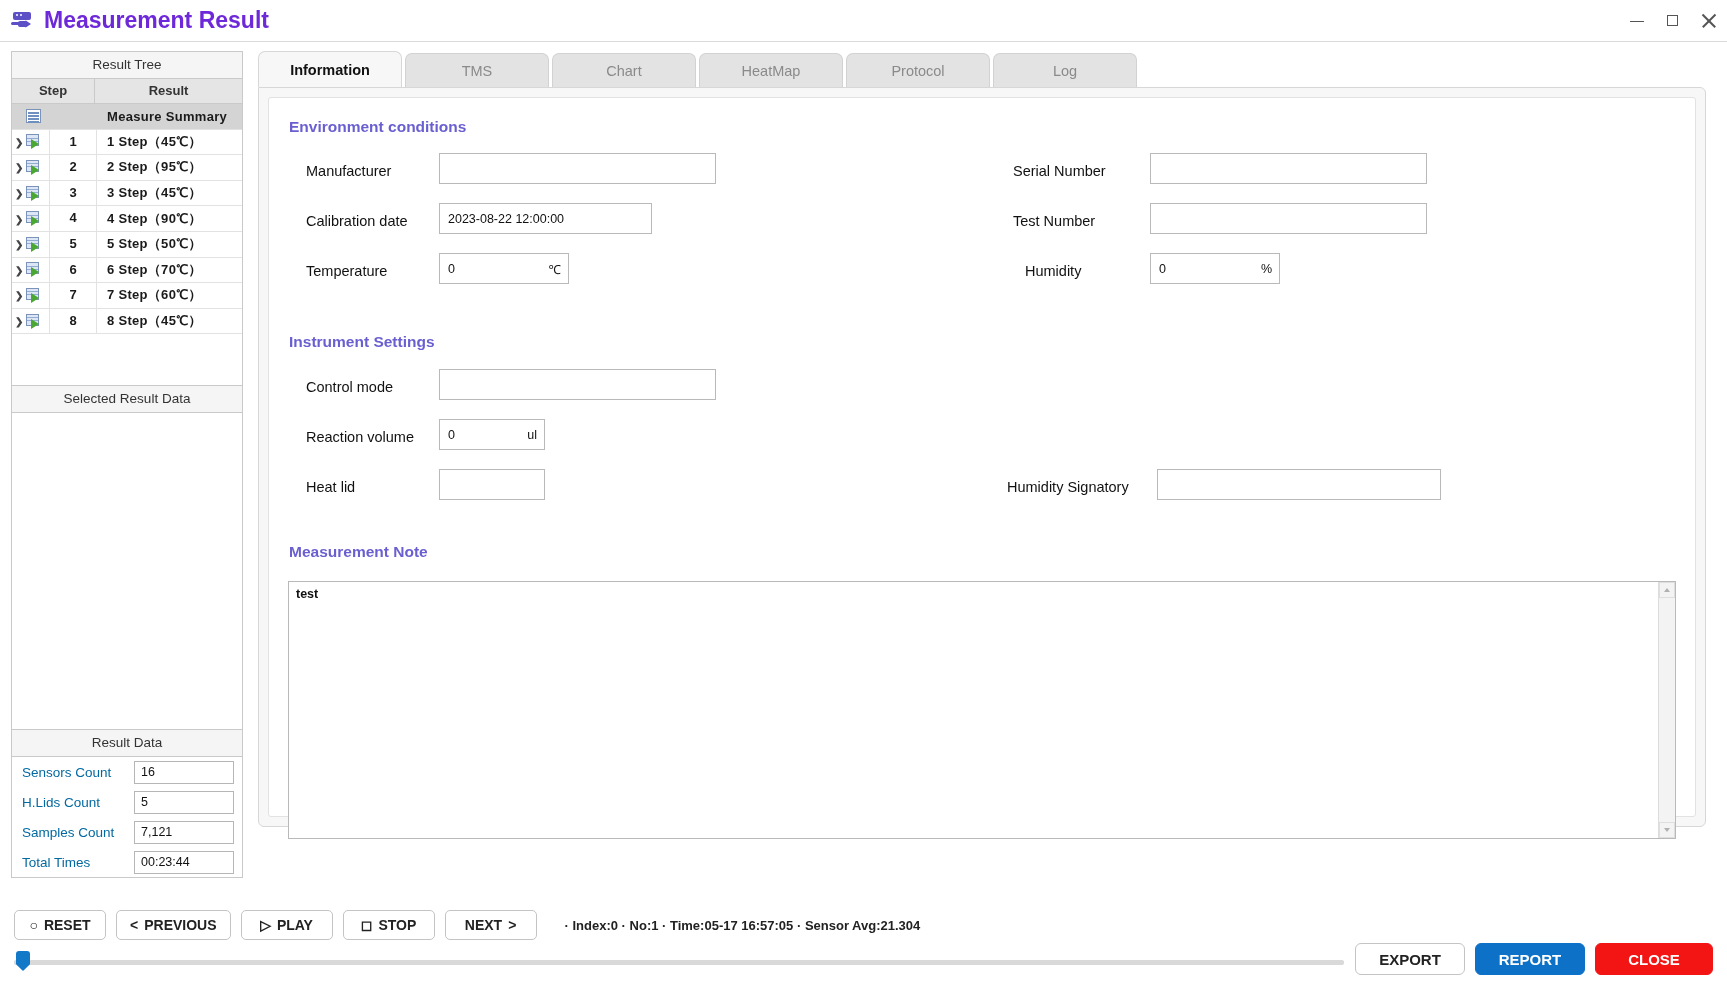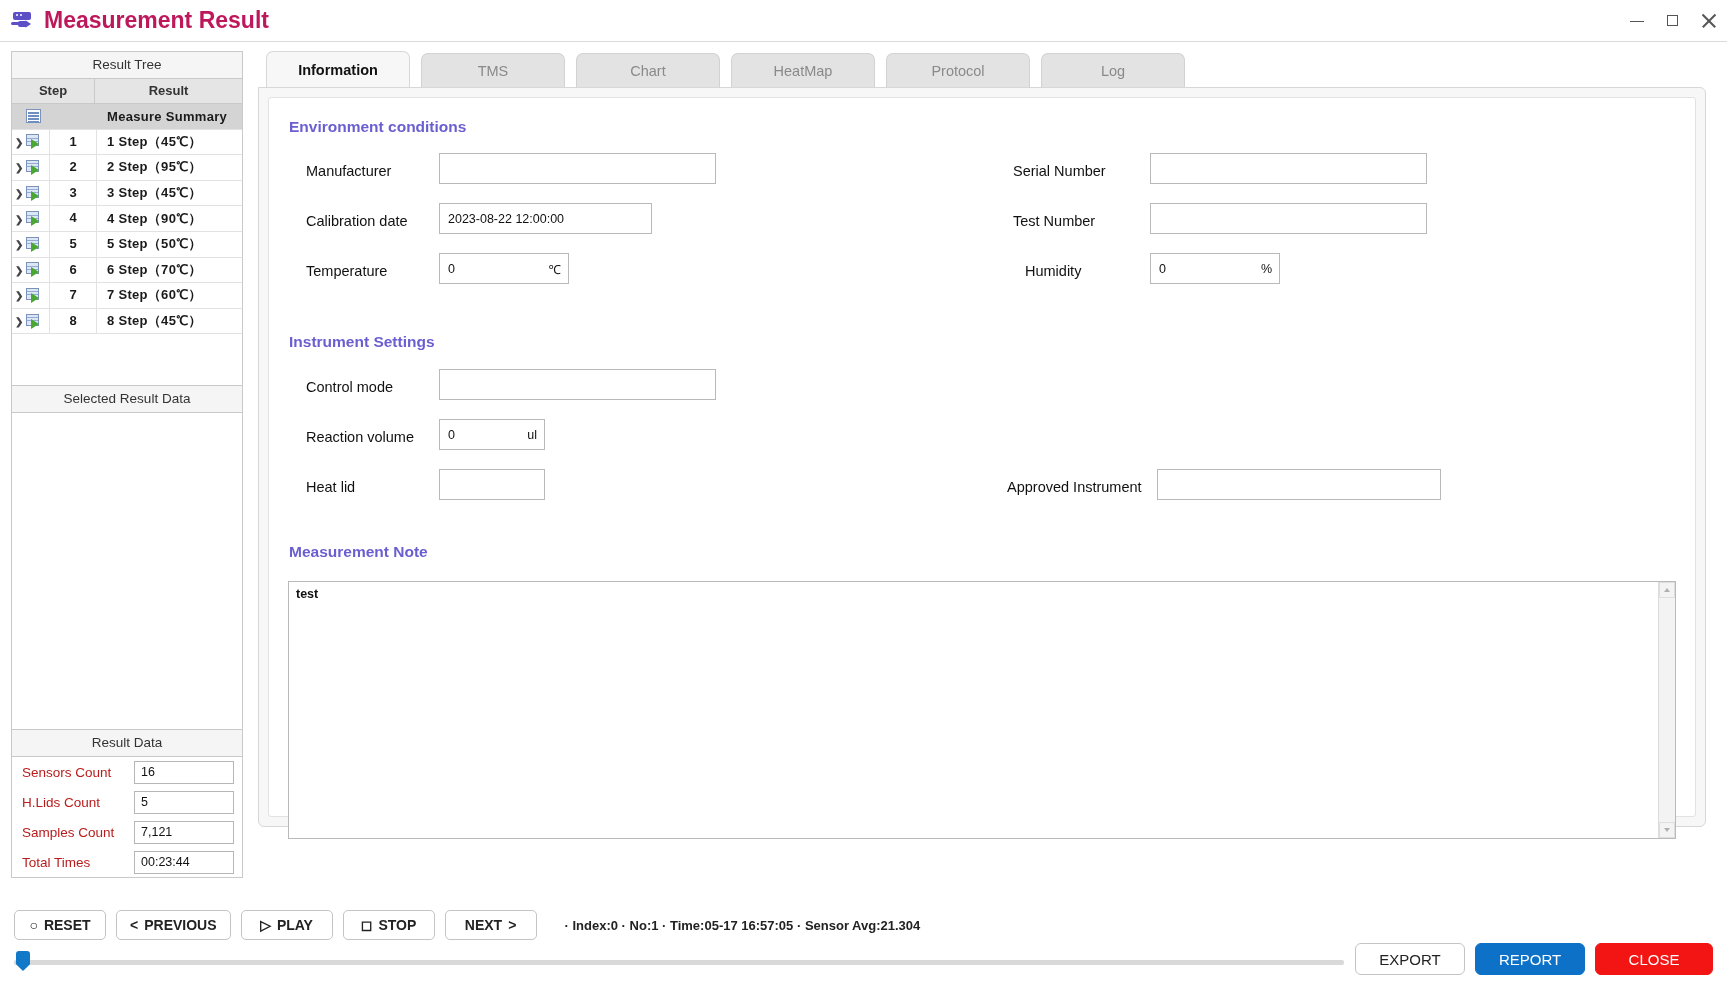--- a/index.html
+++ b/index.html
@@ -22,21 +22,21 @@
     width: 1727px; height: 41px;
     border-bottom: 1px solid #dadada;
     background: #ffffff;
     display: flex; align-items: center;
   }
   .title-icon {
     width: 26px; height: 26px; margin-left: 10px; margin-right: 8px;
     position: relative; flex: none;
   }
   .title-text {
-    font-size: 23px; font-weight: bold; color: #be185d; letter-spacing: 0px;
+    font-size: 23px; font-weight: bold; color: #6d28d9; letter-spacing: 0px;
   }
   .win-controls {
     position: absolute; right: 10px; top: 0; height: 41px;
     display: flex; align-items: center; gap: 20px;
   }
   .win-btn {
     width: 16px; height: 16px; position: relative; cursor: default;
   }
   .win-min::before {
     content: ""; position: absolute; left: 1px; top: 8px; width: 14px; height: 1.6px; background: #555;
@@ -143,21 +143,21 @@
   .result-data-table {
     border: 1px solid #c9c9c9; border-top: none; flex: none;
     background: #ffffff;
   }
   .rd-row {
     display: flex; align-items: center;
     height: 30px;
     padding: 0 4px;
   }
   .rd-label {
-    width: 112px; font-size: 13.5px; color: #b91c1c; padding-left: 6px;
+    width: 112px; font-size: 13.5px; color: #0369a1; padding-left: 6px;
   }
   .rd-value {
     flex: 1; height: 23px; border: 1px solid #b6b6b6; background: #fff;
     font-size: 12.5px; color: #111; display: flex; align-items: center;
     padding-left: 6px; box-sizing: border-box; margin-right: 4px;
   }
 
   
   .content {
     position: absolute; left: 258px; top: 51px;
@@ -165,21 +165,20 @@
   }
   .tabs { display: flex; align-items: flex-end; height: 36px; gap: 3px; }
   .tab {
     width: 144px; height: 34px;
     background: #e3e3e3;
     border: 1px solid #d2d2d2; border-bottom: none;
     border-radius: 7px 7px 0 0;
     display: flex; align-items: center; justify-content: center;
     font-size: 14.5px; color: #8a8a8a;
     box-sizing: border-box;
-    margin-left: 8px;
   }
   .tab.active {
     background: #f7f7f7; color: #111; font-weight: bold; height: 36px;
     border-color: #d7d7d7;
   }
   .tab-panel {
     position: relative;
     height: 740px;
     background: #f7f7f7;
     border: 1px solid #d7d7d7;
@@ -278,21 +277,21 @@
     border-radius: 3px 3px 7px 7px;
     clip-path: polygon(0 0, 100% 0, 100% 66%, 50% 100%, 0 66%);
   }
   .right-buttons {
     position: absolute; right: 14px; top: 58px;
     display: flex; align-items: center; gap: 10px;
   }
   .rbtn {
     width: 110px; height: 32px;
     border-radius: 6px;
-    font-size: 15px; font-weight: normal;
+    font-size: 15px; font-weight: bold;
     display: flex; align-items: center; justify-content: center;
     box-sizing: border-box;
     font-family: "Liberation Sans", sans-serif;
   }
   .rbtn.export { background: #ffffff; border: 1px solid #c4c4c4; color: #222; }
   .rbtn.report { background: #0d71c7; border: 1px solid #0d71c7; color: #ffffff; }
   .rbtn.close  { background: #f31414; border: 1px solid #f31414; color: #ffffff; width: 118px; }
 
   
   .ticon-bar {
@@ -517,21 +516,21 @@
 
         <div class="field-label" style="left:37px; top:331px;">Reaction volume</div>
         <div class="field-box" style="left:170px; top:321px; width:106px; height:31px;">
           <span>0</span>
           <span class="unit-suffix">ul</span>
         </div>
 
         <div class="field-label" style="left:37px; top:381px;">Heat lid</div>
         <div class="field-box" style="left:170px; top:371px; width:106px; height:31px;"></div>
 
-        <div class="field-label" style="left:738px; top:381px;">Approved Instrument</div>
+        <div class="field-label" style="left:738px; top:381px;">Humidity Signatory</div>
         <div class="field-box" style="left:888px; top:371px; width:284px; height:31px;"></div>
 
         <div class="section-title" style="left:20px; top:445px;">Measurement Note</div>
 
         <div class="note-area" style="left:19px; top:483px; right:19px; height:258px;">
           <div class="note-text">test</div>
           <div class="note-scroll">
             <div class="arrow-btn up"></div>
             <div class="arrow-btn down"></div>
           </div>

